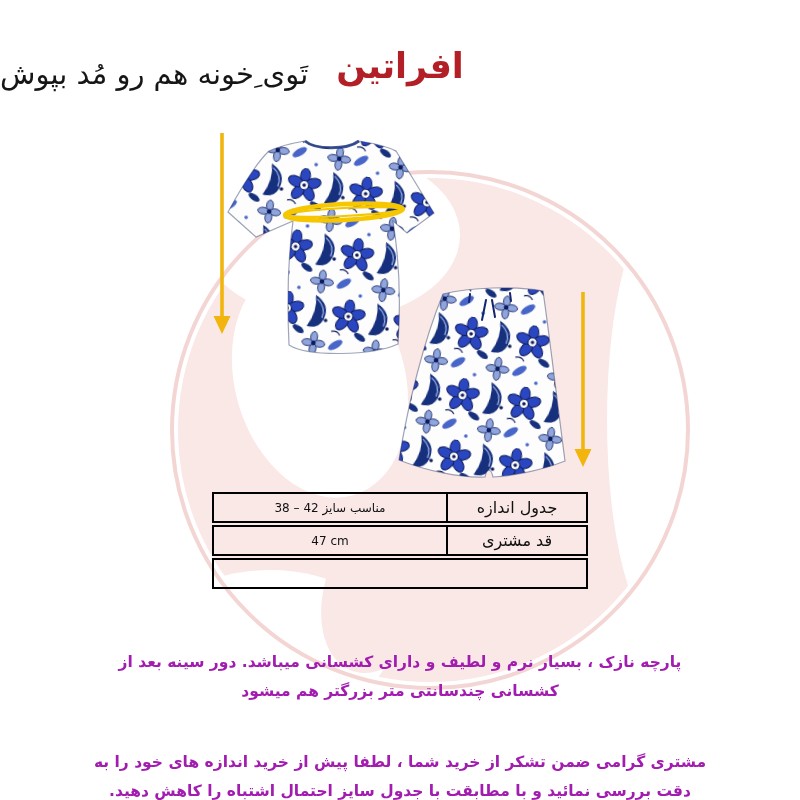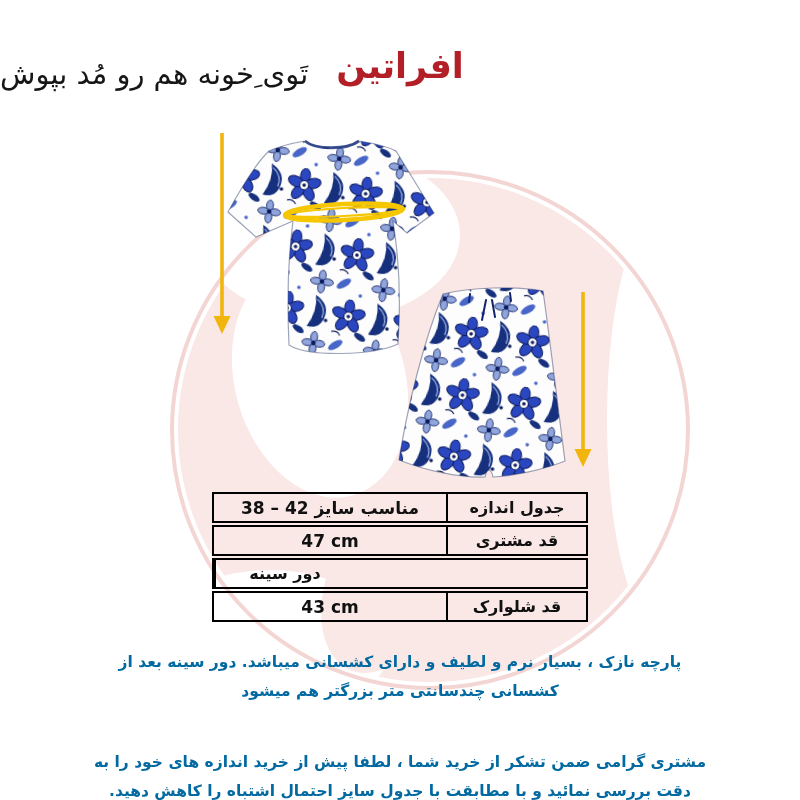--- a/index.html
+++ b/index.html
@@ -41,36 +41,36 @@
   .size-table{
     position:absolute;left:212px;top:492px;width:376px;
     display:flex;flex-direction:column;gap:2px;
   }
   .t-row{
     display:flex;border:2px solid var(--table-border,#000);
     height:27px;background:transparent;
   }
   .t-value{
     flex:1;display:flex;align-items:center;justify-content:center;
-    font-size:17px;font-weight:bold;border-radius:12px;
+    font-size:12px;font-weight:normal;border-radius:12px;
   }
   .t-label{
     width:138px;border-right:2px solid var(--table-border,#000);
     display:flex;align-items:center;justify-content:center;
-    font-size:16px;font-weight:bold;direction:rtl;
+    font-size:16px;font-weight:normal;direction:rtl;
     order:2;border-right:none;border-left:0;
   }
   
   .t-row .t-label{border-left:2px solid var(--table-border,#000);}
 
   
   .note{
     position:absolute;left:88px;width:624px;margin:0;
     direction:rtl;text-align:center;
-    font-size:15.5px;font-weight:bold;line-height:1.85;color:#0369a1;
+    font-size:15.5px;font-weight:bold;line-height:1.85;color:#a21caf;
   }
   .note.fabric{top:648px;}
   .note.customer{top:748px;}
 </style>
 </head>
 <body>
 
 <div class="canvas">
 
   <svg class="layer" width="800" height="800" viewBox="0 0 800 800">
@@ -164,24 +164,19 @@
   <div class="size-table">
     <div class="t-row">
       <div class="t-value" dir="rtl">مناسب سایز  42 – 38</div>
       <div class="t-label">جدول اندازه</div>
     </div>
     <div class="t-row">
       <div class="t-value" dir="ltr">47 cm</div>
       <div class="t-label">قد مشتری</div>
     </div>
     <div class="t-row">
-      <div class="t-label">دور سینه</div>
-    </div>
-    <div class="t-row">
-      <div class="t-value" dir="ltr">43 cm</div>
-      <div class="t-label">قد شلوارک</div>
     </div>
   </div>
 
   <p class="note fabric">پارچه نازک ، بسیار نرم و لطیف و دارای کشسانی میباشد. دور سینه بعد از کشسانی چندسانتی متر بزرگتر هم میشود</p>
   <p class="note customer">مشتری گرامی ضمن تشکر از خرید شما ، لطفا پیش از خرید اندازه های خود را به دقت بررسی نمائید و با مطابقت با جدول سایز احتمال اشتباه را کاهش دهید.</p>
 
 </div>
 
 </body></html>

